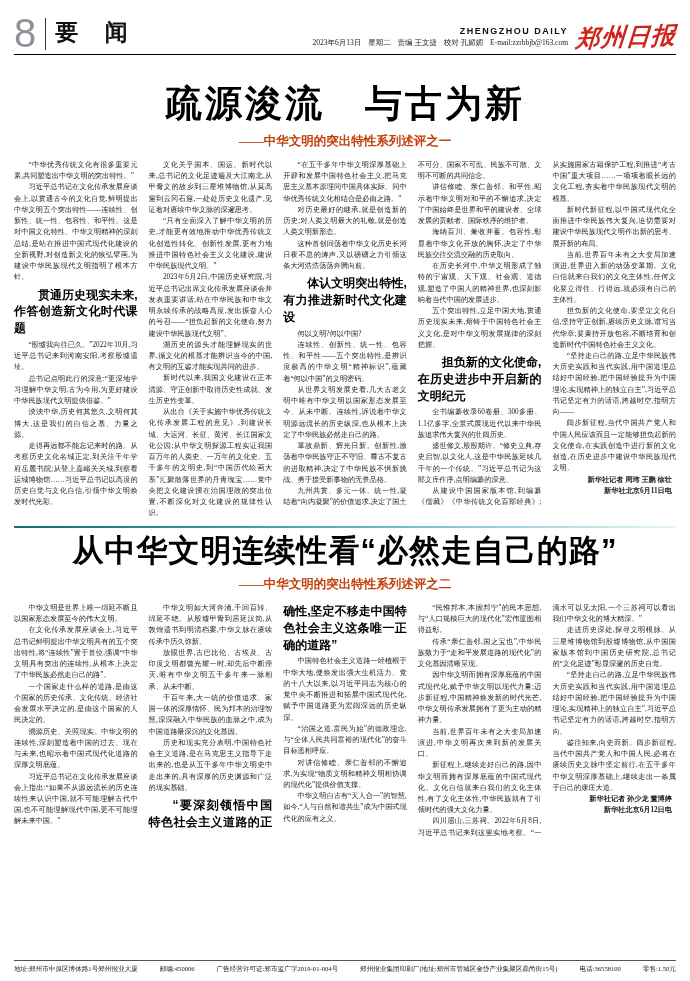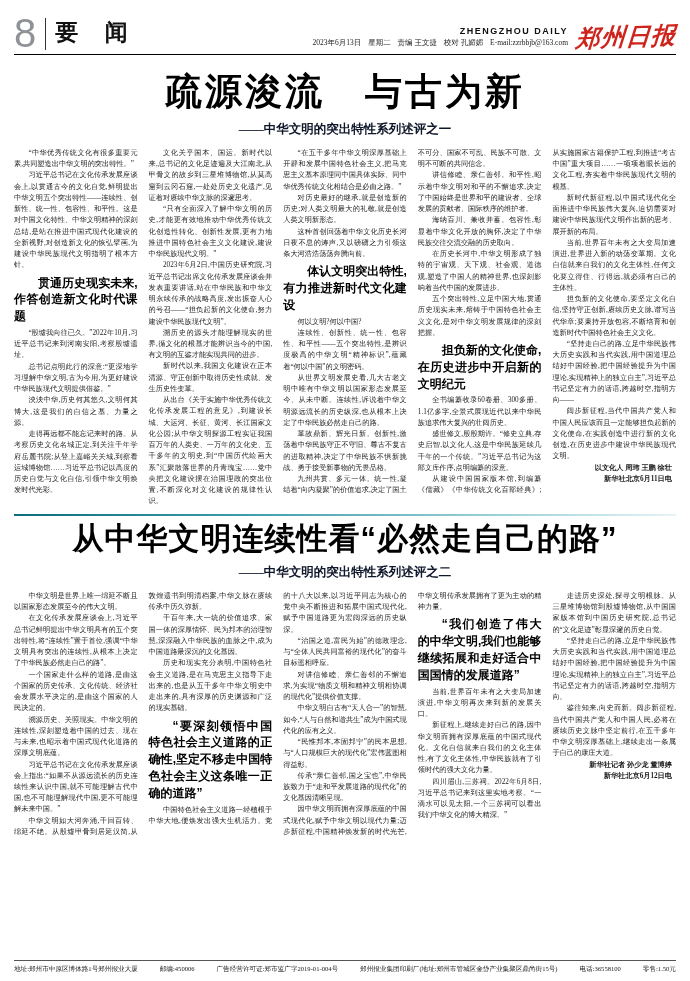--- a/index.html
+++ b/index.html
@@ -18,22 +18,22 @@
   .mastblock{text-align:right;padding-bottom:2px;}
   .mast-en{font-family:"Liberation Sans",sans-serif;font-size:9px;font-weight:bold;letter-spacing:1.5px;color:#111;text-align:right;}
   .dateline{font-size:7.5px;color:#222;margin-top:2px;white-space:nowrap;}
   .dateline span{margin-left:5px;}
   .logo{font-size:24px;font-weight:bold;font-style:italic;color:#cf241c;
         font-family:"Liberation Serif",serif;transform:skewX(-6deg) rotate(-2deg);
         letter-spacing:1px;line-height:1;padding-bottom:1px;white-space:nowrap;}
   .rule{border-top:1.6px solid #000;margin-top:4px;}
   
   .a1-title{font-family:"Liberation Sans",sans-serif;text-align:center;font-size:37px;
-            font-weight:900;letter-spacing:3px;margin:12px 0 4px;color:#000;}
-  .a-sub{text-align:center;font-size:12.5px;font-weight:600;margin:0 0 10px;color:#0f172a;}
+            font-weight:900;letter-spacing:3px;margin:24px 0 4px;color:#000;}
+  .a-sub{text-align:center;font-size:12.5px;font-weight:600;margin:0 0 10px;color:#c2410c;}
   .a2-title{font-family:"Liberation Sans",sans-serif;text-align:center;font-size:31px;
             font-weight:900;letter-spacing:1px;margin:0 0 4px;color:#000;}
   
   .flow{column-count:5;column-gap:11px;font-size:7.2px;line-height:1.56;text-align:justify;}
   .flow p{margin:0;text-indent:2em;}
   .flow h3{font-family:"Liberation Sans",sans-serif;font-size:12px;line-height:1.4;
            font-weight:bold;margin:3px 0;text-indent:2em;color:#000;break-after:avoid;}
   .flow .byline{font-weight:bold;text-align:right;text-indent:0;padding-right:4px;}
   .flow1{margin-bottom:6px;}
   .flow2{margin-bottom:4px;}
@@ -103,48 +103,48 @@
         <p>五个突出特性,立足中国大地,贯通历史现实未来,熔铸于中国特色社会主义文化,是对中华文明发展规律的深刻把握。</p>
         <h3>担负新的文化使命,在历史进步中开启新的文明纪元</h3>
         <p>全书编纂收录60卷册、300多册、1.1亿多字,全景式展现近代以来中华民族追求伟大复兴的壮阔历史。</p>
         <p>盛世修文,殷殷期许。“修史立典,存史启智,以文化人,这是中华民族延续几千年的一个传统。”习近平总书记为这部文库作序,点明编纂的深意。</p>
         <p>从建设中国国家版本馆,到编纂《儒藏》《中华传统文化百部经典》;从实施国家古籍保护工程,到推进“考古中国”重大项目……一项项着眼长远的文化工程,夯实着中华民族现代文明的根基。</p>
         <p>新时代新征程,以中国式现代化全面推进中华民族伟大复兴,迫切需要对建设中华民族现代文明作出新的思考、展开新的布局。</p>
         <p>当前,世界百年未有之大变局加速演进,世界进入新的动荡变革期。文化自信就来自我们的文化主体性,任何文化要立得住、行得远,就必须有自己的主体性。</p>
         <p>担负新的文化使命,要坚定文化自信,坚持守正创新,赓续历史文脉,谱写当代华章;要秉持开放包容,不断培育和创造新时代中国特色社会主义文化。</p>
         <p>“坚持走自己的路,立足中华民族伟大历史实践和当代实践,用中国道理总结好中国经验,把中国经验提升为中国理论,实现精神上的独立自主”,习近平总书记坚定有力的话语,跨越时空,指明方向——</p>
         <p>阔步新征程,当代中国共产党人和中国人民应该而且一定能够担负起新的文化使命,在实践创造中进行新的文化创造,在历史进步中建设中华民族现代文明。</p>
-        <p class="byline">以文化人 周玮 王鹏 徐壮</p>
+        <p class="byline">新华社记者 周玮 王鹏 徐壮</p>
         <p class="byline">新华社北京6月11日电</p>
       </div>
   </article>
 
   <div class="divider-gradient"></div>
 
   <article>
     <h1 class="a2-title">从中华文明连续性看“必然走自己的路”</h1>
     <h2 class="a-sub">——中华文明的突出特性系列述评之二</h2>
     <div class="flow flow2">
         <p>中华文明是世界上唯一绵延不断且以国家形态发展至今的伟大文明。</p>
         <p>在文化传承发展座谈会上,习近平总书记鲜明提出中华文明具有的五个突出特性,将“连续性”置于首位,强调“中华文明具有突出的连续性,从根本上决定了中华民族必然走自己的路”。</p>
         <p>一个国家走什么样的道路,是由这个国家的历史传承、文化传统、经济社会发展水平决定的,是由这个国家的人民决定的。</p>
         <p>溯源历史、关照现实。中华文明的连续性,深刻塑造着中国的过去、现在与未来,也昭示着中国式现代化道路的深厚文明底蕴。</p>
         <p>习近平总书记在文化传承发展座谈会上指出:“如果不从源远流长的历史连续性来认识中国,就不可能理解古代中国,也不可能理解现代中国,更不可能理解未来中国。”</p>
         <p>中华文明如大河奔涌,千回百转、绵延不绝。从殷墟甲骨到居延汉简,从敦煌遗书到明清档案,中华文脉在赓续传承中历久弥新。</p>
+        <p>放眼世界,古巴比伦、古埃及、古印度文明都曾光耀一时,却先后中断湮灭,唯有中华文明五千多年来一脉相承、从未中断。</p>
         <p>千百年来,大一统的价值追求、家国一体的深厚情怀、民为邦本的治理智慧,深深融入中华民族的血脉之中,成为中国道路最深沉的文化基因。</p>
         <p>历史和现实充分表明,中国特色社会主义道路,是在马克思主义指导下走出来的,也是从五千多年中华文明史中走出来的,具有深厚的历史渊源和广泛的现实基础。</p>
         <h3>“要深刻领悟中国特色社会主义道路的正确性,坚定不移走中国特色社会主义这条唯一正确的道路”</h3>
         <p>中国特色社会主义道路一经植根于中华大地,便焕发出强大生机活力。党的十八大以来,以习近平同志为核心的党中央不断推进和拓展中国式现代化,赋予中国道路更为宏阔深远的历史纵深。</p>
         <p>“治国之道,富民为始”的德政理念,与“全体人民共同富裕的现代化”的奋斗目标遥相呼应。</p>
         <p>对讲信修睦、亲仁善邻的不懈追求,为实现“物质文明和精神文明相协调的现代化”提供价值支撑。</p>
         <p>中华文明自古有“天人合一”的智慧,如今,“人与自然和谐共生”成为中国式现代化的应有之义。</p>
         <p>“民惟邦本,本固邦宁”的民本思想,与“人口规模巨大的现代化”宏伟蓝图相得益彰。</p>
         <p>传承“亲仁善邻,国之宝也”,中华民族致力于“走和平发展道路的现代化”的文化基因清晰呈现。</p>
         <p>因中华文明而拥有深厚底蕴的中国式现代化,赋予中华文明以现代力量;迈步新征程,中国精神焕发新的时代光芒,中华文明传承发展拥有了更为主动的精神力量。</p>
-        <h3>“我们创造了伟大的中华文明,我们也能够继续拓展和走好适合中国国情的发展道路”</h3>
         <p>当前,世界百年未有之大变局加速演进,中华文明再次来到新的发展关口。</p>
         <p>新征程上,继续走好自己的路,因中华文明而拥有深厚底蕴的中国式现代化。文化自信就来自我们的文化主体性,有了文化主体性,中华民族就有了引领时代的强大文化力量。</p>
         <p>四川眉山,三苏祠。2022年6月8日,习近平总书记来到这里实地考察。“一滴水可以见太阳,一个三苏祠可以看出我们中华文化的博大精深。”</p>
         <p>走进历史深处,探寻文明根脉。从三星堆博物馆到殷墟博物馆,从中国国家版本馆到中国历史研究院,总书记的“文化足迹”彰显深邃的历史自觉。</p>
         <p>“坚持走自己的路,立足中华民族伟大历史实践和当代实践,用中国道理总结好中国经验,把中国经验提升为中国理论,实现精神上的独立自主”,习近平总书记坚定有力的话语,跨越时空,指明方向。</p>
         <p>鉴往知来,向史而新。阔步新征程,当代中国共产党人和中国人民,必将在赓续历史文脉中坚定前行,在五千多年中华文明深厚基础上,继续走出一条属于自己的康庄大道。</p>
         <p class="byline">新华社记者 孙少龙 董博婷</p>
         <p class="byline">新华社北京6月12日电</p>
       </div>
   </article>

